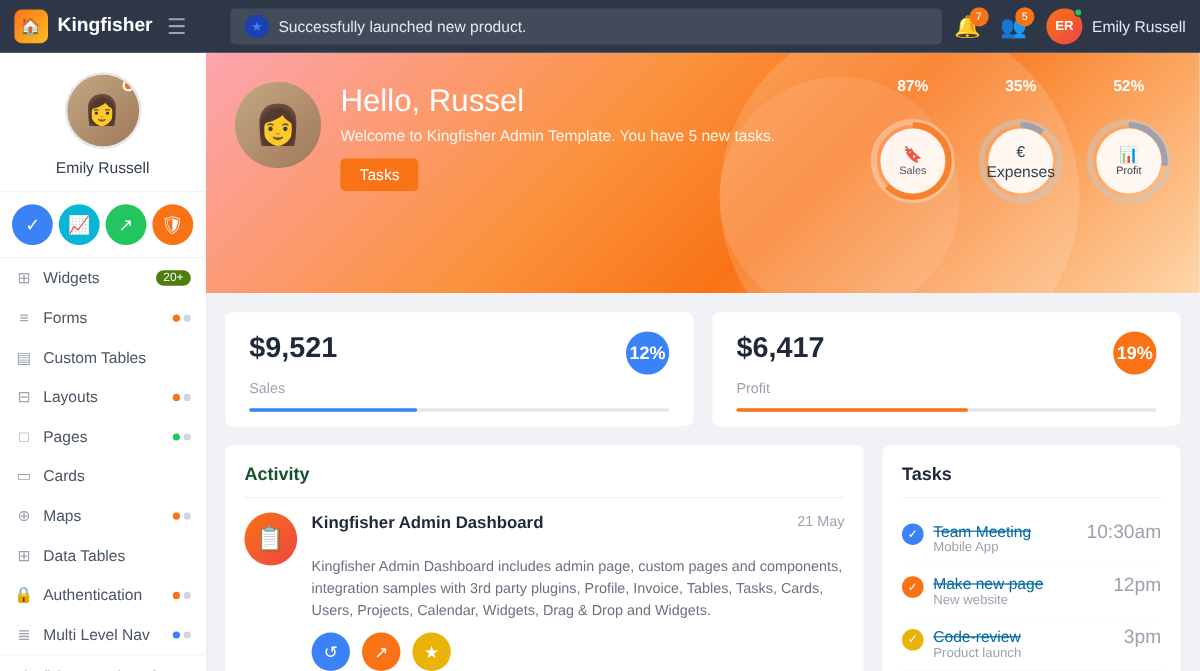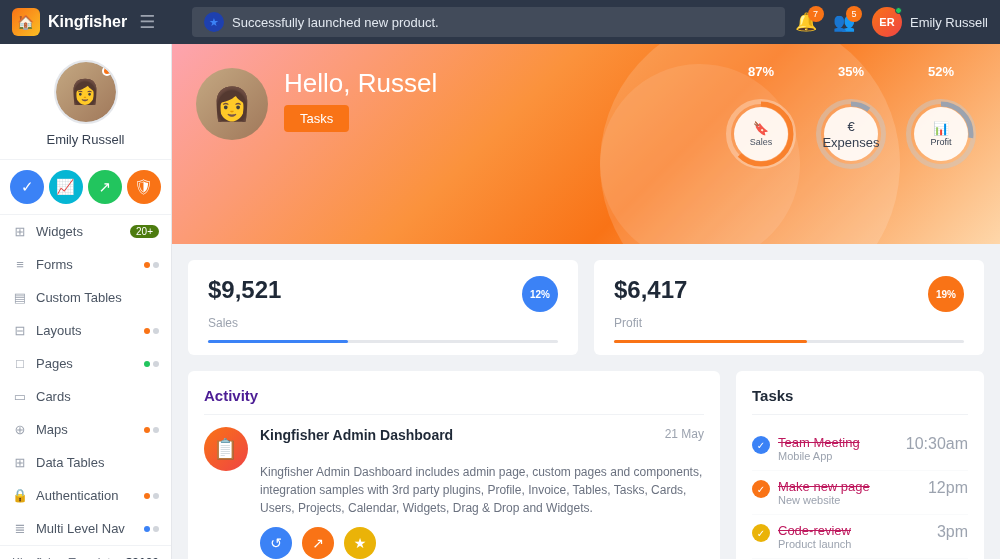--- a/index.html
+++ b/index.html
@@ -352,21 +352,21 @@
     }
     .stat-amount {
       font-size: 24px;
       font-weight: 700;
       color: #1f2937;
     }
     .stat-pct-badge {
       width: 36px; height: 36px;
       border-radius: 50%;
       display: flex; align-items: center; justify-content: center;
-      font-size: 10px;
+      font-size: 15px;
       font-weight: 600;
       color: #fff;
     }
     .badge-blue { background: #3b82f6; }
     .badge-orange { background: #f97316; }
     .stat-label {
       font-size: 12px;
       color: #9ca3af;
       margin-top: 4px;
     }
@@ -394,21 +394,21 @@
     
     .activity-card {
       background: #fff;
       border-radius: 6px;
       padding: 16px;
       flex: 1;
     }
     .activity-title {
       font-size: 15px;
       font-weight: 600;
-      color: #4c1d95;
+      color: #14532d;
       margin-bottom: 12px;
       padding-bottom: 10px;
       border-bottom: 1px solid #f0f2f5;
     }
     .activity-item {
       display: flex;
       gap: 12px;
       margin-bottom: 10px;
     }
     .activity-icon {
@@ -486,21 +486,21 @@
     }
     .tc-blue { background: #3b82f6; color: #fff; }
     .tc-orange { background: #f97316; color: #fff; }
     .tc-yellow { background: #eab308; color: #fff; }
     .task-content { flex: 1; min-width: 0; }
     .task-name {
       font-size: 13px;
       font-weight: 500;
       color: #374151;
     }
-    .task-name.done { text-decoration: line-through; color: #be185d; }
+    .task-name.done { text-decoration: line-through; color: #0369a1; }
     .task-sub { font-size: 11px; color: #9ca3af; }
     .task-time { font-size: 16px; color: #9ca3af; flex-shrink: 0; }
   </style>
 </head>
 <body>
 
 <nav class="top-nav">
   <div class="logo-area">
     <div class="logo-icon">🏠</div>
     <span class="logo-text">Kingfisher</span>
@@ -620,20 +620,21 @@
       <span class="footer-version">$9180</span>
     </div>
   </aside>
 
   <div class="content-area">
 
     <div class="hero-banner">
       <div class="hero-profile-img">👩</div>
       <div class="hero-text">
         <div class="hero-title">Hello, Russel</div>
+        <div class="hero-subtitle">Welcome to Kingfisher Admin Template. You have 5 new tasks.</div>
         <button class="tasks-btn">Tasks</button>
       </div>
       <div class="hero-stats">
         <div class="stat-circle">
           <span class="stat-pct">87%</span>
           <div class="circle-wrap">
             <div class="circle-bg"></div>
             <svg width="70" height="70" style="position:absolute;top:0;left:0;">
               <circle cx="35" cy="35" r="30" fill="none" stroke="#f97316" stroke-width="5" stroke-dasharray="165 189" stroke-dashoffset="47" transform="rotate(-90 35 35)"></circle>
             </svg>

